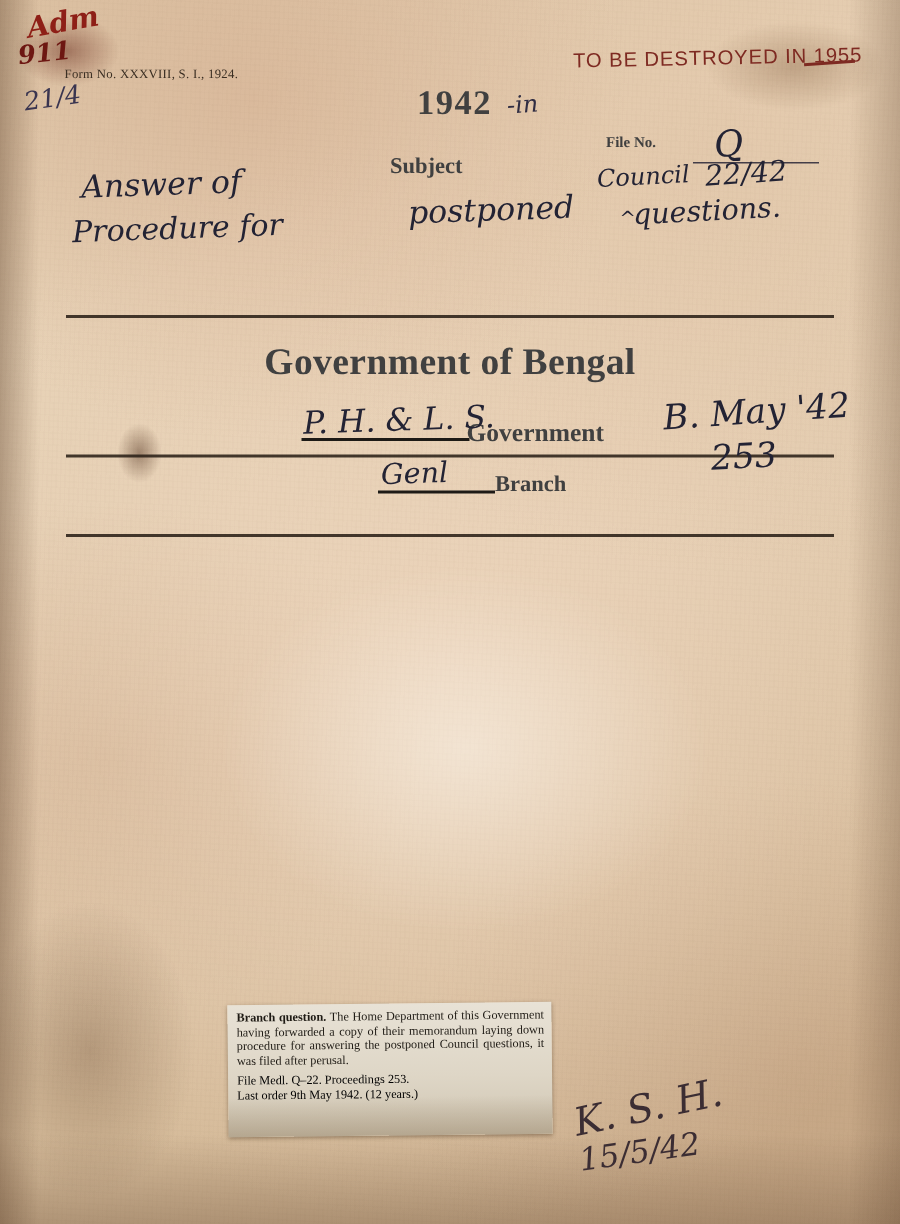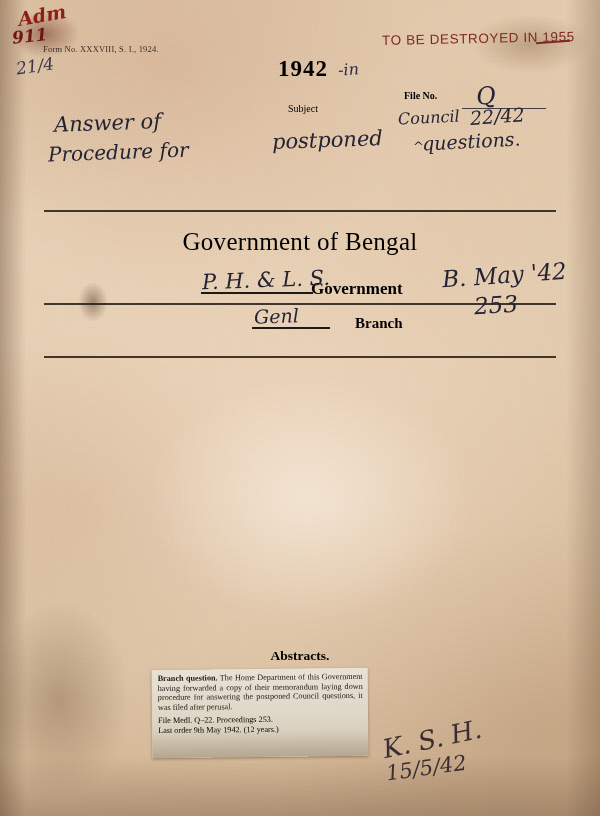--- a/index.html
+++ b/index.html
@@ -51,63 +51,62 @@
   .stain {
     position: absolute;
     border-radius: 50%;
     mix-blend-mode: multiply;
     pointer-events: none;
   }
 
   
   .printed {
     position: absolute;
-    color: #000000;
+    color: #404040;
     font-family: "Liberation Serif", serif;
   }
   .tiny-form-no {
     left: 43px; top: 44px;
     font-size: 8.5px;
     letter-spacing: .2px;
     color: #3b2f23;
     white-space: nowrap;
   }
   .year {
     left: 278px; top: 56px;
     font-size: 23px;
     font-weight: bold;
     letter-spacing: 1px;
   }
   .subject-label {
-    left: 288px; top: 103px;
-    font-size: 10px;
-    font-weight: normal;
+    left: 260px; top: 103px;
+    font-size: 15px;
+    font-weight: bold;
   }
   .fileno-label {
     left: 404px; top: 90px;
     font-size: 10px;
     font-weight: bold;
   }
   .govt-title {
     left: 0; right: 0; top: 228px;
     text-align: center;
     font-size: 25px;
-    font-weight: normal;
+    font-weight: bold;
     letter-spacing: .3px;
   }
   .dept-label {
     left: 311px; top: 279px;
     font-size: 17px;
     font-weight: bold;
   }
   .branch-label {
     left: 330px; top: 315px;
     font-size: 15px;
     font-weight: bold;
-    margin-left: 25px;
   }
   .abstracts-label {
     left: 0; right: 0; top: 648px;
     text-align: center;
     font-size: 13.5px;
     font-weight: bold;
   }
 
   
   .rule {
@@ -310,21 +309,20 @@
 
   <div class="rule rule-top"></div>
   <div class="printed govt-title">Government of Bengal</div>
   <div class="printed dept-label">Government</div>
   <div class="ul-dept"></div>
   <div class="rule rule-mid"></div>
   <div class="printed branch-label">Branch</div>
   <div class="ul-branch"></div>
   <div class="rule rule-bottom"></div>
 
-  <div class="printed abstracts-label">Abstracts.</div>
 
   <div class="abstract-slip">
     <div class="slip-text">
       <span class="slip-head">Branch question.</span>
       <span>The Home Department of this Government having forwarded a copy of their memorandum laying down procedure for answering the postponed Council questions, it was filed after perusal.</span>
     </div>
     <div class="slip-foot">
       <div class="slip-line">File Medl. Q–22.   Proceedings 253.</div>
       <div class="slip-line">Last order 9th May 1942.   (12 years.)</div>
     </div>

